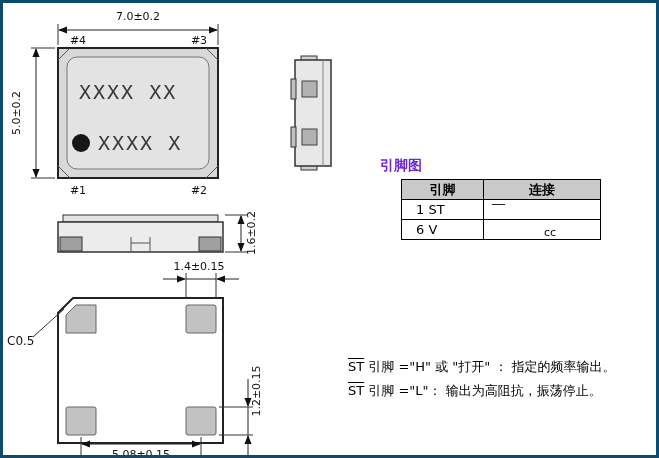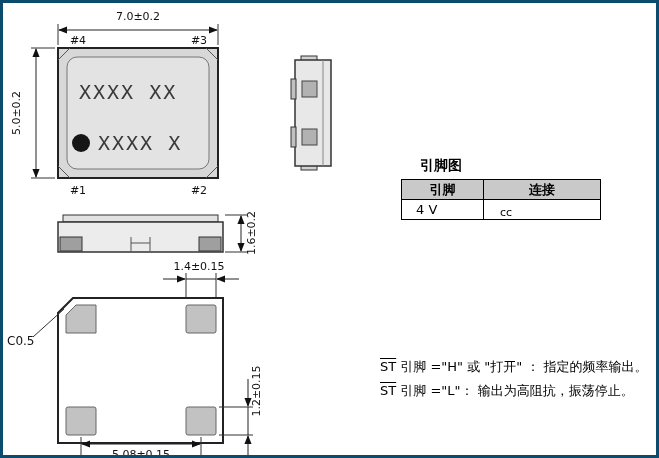--- a/index.html
+++ b/index.html
@@ -12,38 +12,38 @@
   svg { position:absolute; left:0; top:0; }
   svg text { font-family:"DejaVu Sans","Liberation Sans",sans-serif; fill:#111; }
   .dimtext  { font-size:11px; }
   .pinlabel { font-size:11px; }
   .marking  { font-family:"DejaVu Sans Mono","Liberation Mono",monospace;
               font-size:20px; letter-spacing:2px; fill:#3a3a3a; }
   .chamferlabel { font-size:12px; }
 
   .pin-title {
     position:absolute; left:377px; top:154px;
-    font-size:14px; font-weight:bold; color:#000000;margin-left:40px;
+    font-size:14px; font-weight:bold; color:#6d28d9;
   }
   table.pins {
     position:absolute; left:398px; top:176px; width:200px;
     border-collapse:collapse; font-size:13px; color:#000;
     table-layout:fixed;
   }
   table.pins th, table.pins td { border:1px solid #000; height:20px; }
   table.pins th { background:#c9c9c9; font-weight:bold; text-align:center; }
   th.col-pin { width:82px; }
   .pincell  { text-align:left; padding-left:14px; }
   .conncell { text-align:center; }
   .conn-ovl { text-align:left; padding-left:8px; font-size:13px; }
-  .conn-sub { text-align:left; padding-left:16px; font-size:11px; padding-top:6px; }
+  .conn-sub { text-align:center; padding-left:16px; font-size:11px; padding-top:6px; }
 
   .notes { position:absolute; left:345px; top:352px; font-size:13px; color:#000; }
   .notes .note-line { height:24px; line-height:24px; white-space:nowrap; }
-  .st-ovl { text-decoration:overline;margin-left:32px; }
+  .st-ovl { text-decoration:overline; }
 </style>
 </head>
 <body>
 
 <div class="canvas">
 
   <svg width="370" height="458" viewBox="0 0 370 458">
     <defs>
       <marker id="arr" viewBox="0 0 10 10" refX="9" refY="5" markerWidth="9" markerHeight="9" orient="auto-start-reverse">
         <path d="M0,1 L10,5 L0,9 Z" fill="#111"></path>
@@ -156,21 +156,25 @@
 
   <table class="pins">
     <thead>
       <tr>
         <th class="col-pin">引脚</th>
         <th class="col-conn">连接</th>
       </tr>
     </thead>
     <tbody>
       <tr>
-        <td class="pincell">4 V</td>
+        <td class="pincell">1 ST</td>
+        <td class="conn-ovl">‾‾</td>
+      </tr>
+      <tr>
+        <td class="pincell">6 V</td>
         <td class="conn-sub">cc</td>
       </tr>
     </tbody>
   </table>
 
   <div class="notes">
     <div class="note-line">
       <span class="st-ovl">ST</span><span> 引脚 ="H" 或 "打开" ：  指定的频率输出。</span>
     </div>
     <div class="note-line">

